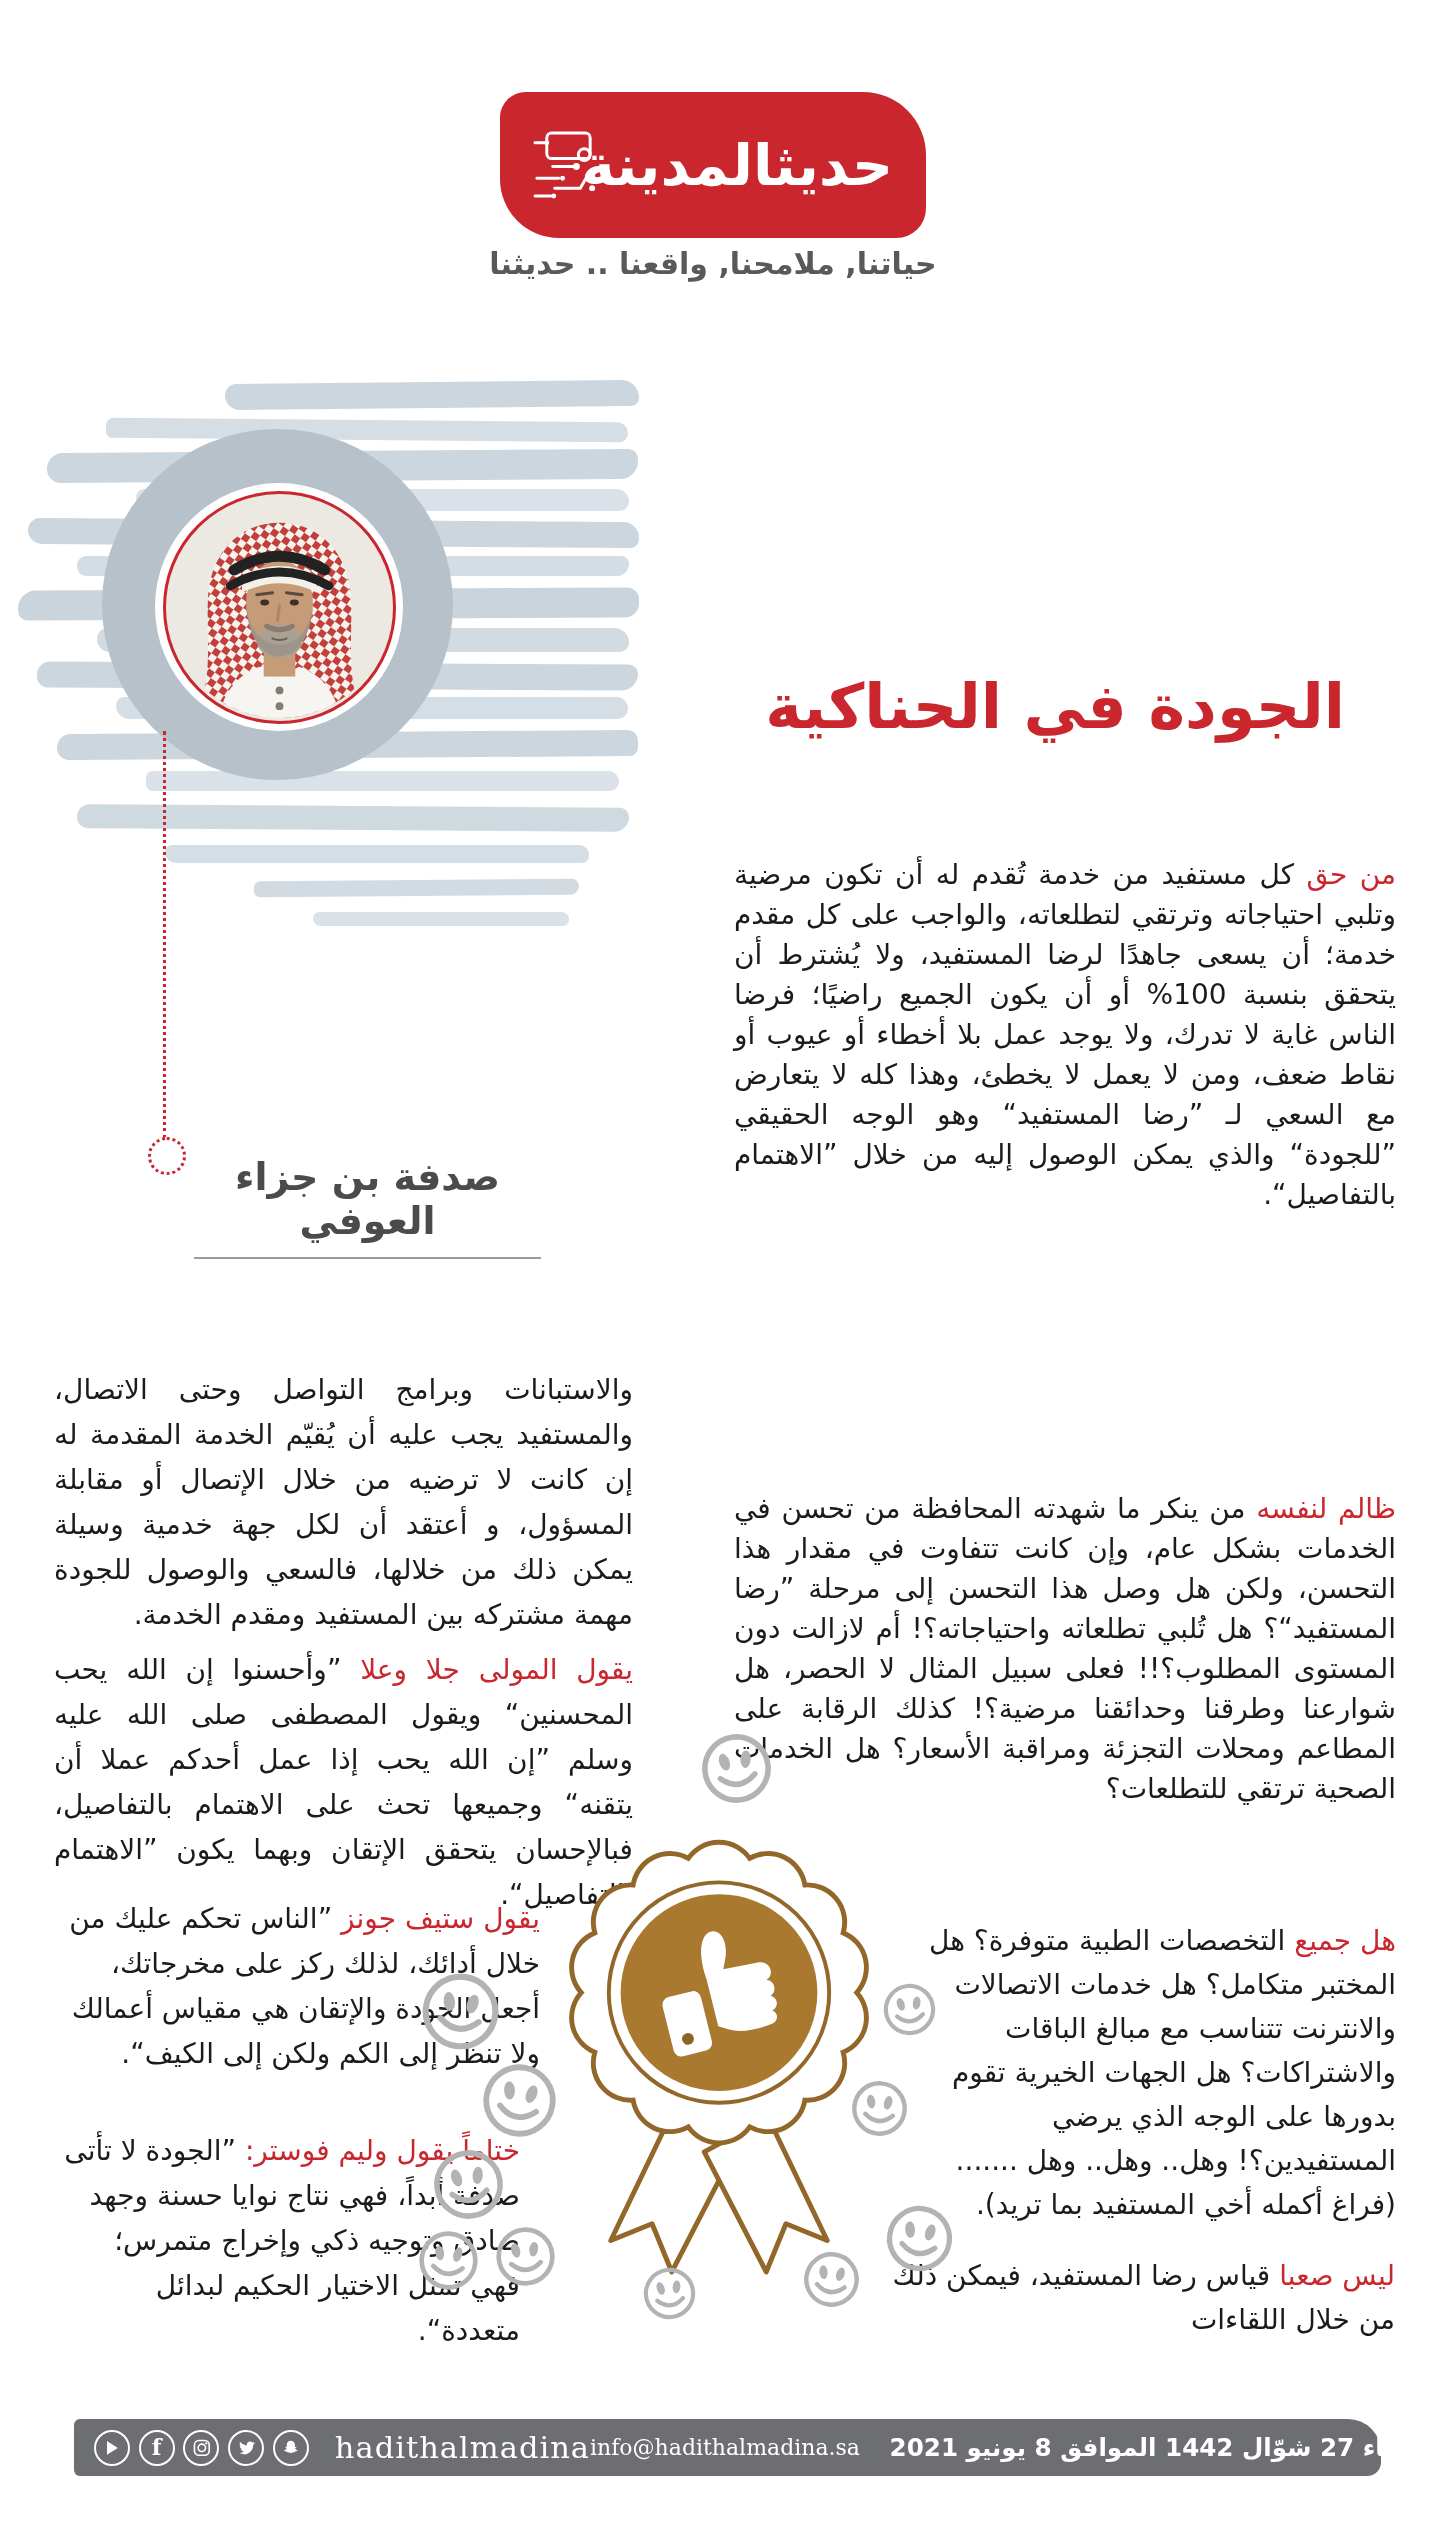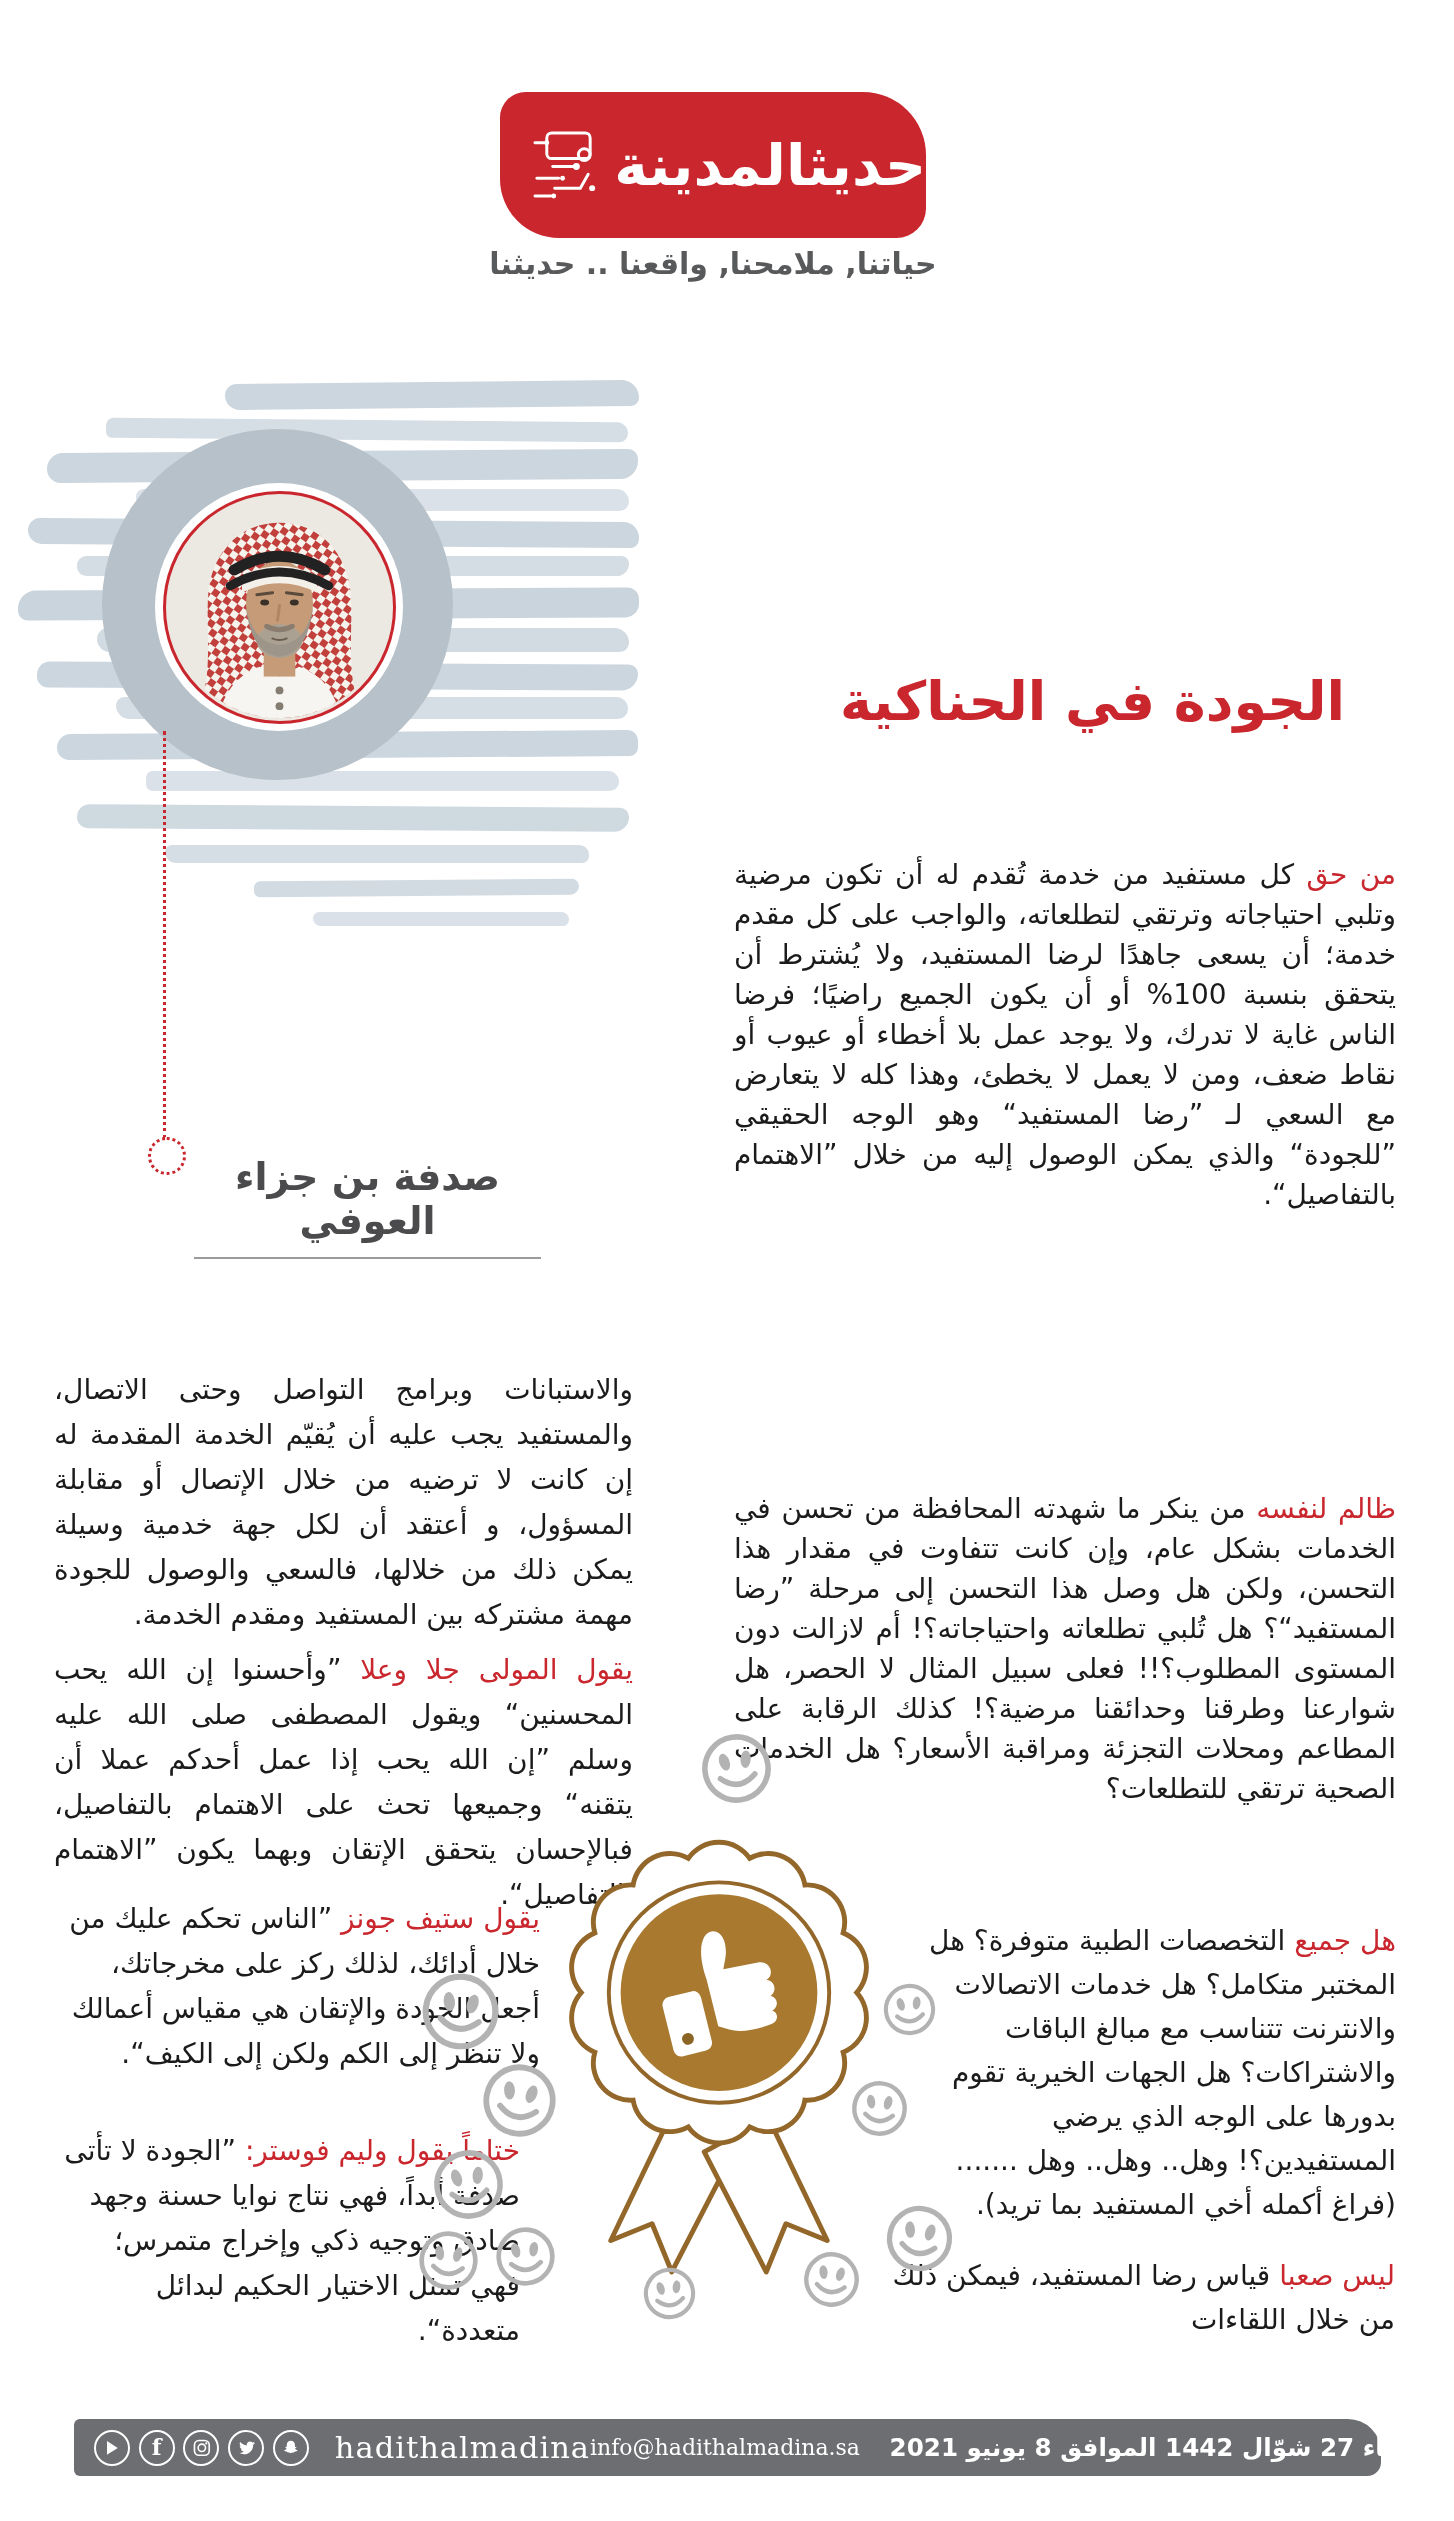--- a/index.html
+++ b/index.html
@@ -8,21 +8,21 @@
     font-family:"DejaVu Sans","Liberation Sans",sans-serif;
   }
   
   .logo{
     position:absolute;left:500px;top:92px;width:426px;height:146px;
     background:#c9262d;border-radius:25.6px 63px 29.6px 59px;
     display:flex;align-items:center;justify-content:flex-end;
   }
   .logo-text{
     color:#ffffff;font-weight:bold;font-size:57px;direction:rtl;
-    padding-left:17.7px;letter-spacing:-2px;white-space:nowrap;
+    padding-left:17.7px;padding-right:33px;letter-spacing:-2px;white-space:nowrap;
   }
   .logo-chip{position:absolute;left:33px;top:37px;width:69px;height:71px;}
   .tagline{
     position:absolute;left:437px;top:246px;width:552px;text-align:center;
     direction:rtl;color:#58595b;font-weight:bold;font-size:30px;
   }
   
   .stroke{position:absolute;}
   .gray-circle{
     position:absolute;left:102px;top:429px;width:351px;height:351px;border-radius:50%;
@@ -45,21 +45,21 @@
     border:3px dotted #c9262d;background:#fff;
   }
   .author{
     position:absolute;left:187px;top:1155px;width:361px;text-align:center;direction:rtl;
     color:#4b4b4d;font-weight:bold;font-size:38px;
   }
   .author-rule{width:96%;height:2px;background:#9b9b9d;margin:13.8px auto 0 auto;}
   
   .article-title{
     position:absolute;left:734px;top:670px;width:611px;text-align:right;direction:rtl;
-    color:#c9262d;font-weight:bold;font-size:54px;
+    color:#c9262d;font-weight:bold;font-size:62px;
   }
   .para{
     position:absolute;direction:rtl;font-weight:normal;color:#1b1b1b;
     font-size:28px;line-height:40px;
   }
   .just{text-align:justify;text-align-last:right;}
   .ragged{text-align:right;}
   .lh46{line-height:45px;}
   .lh45{line-height:44px;}
   .lead{color:#c9262d;}

